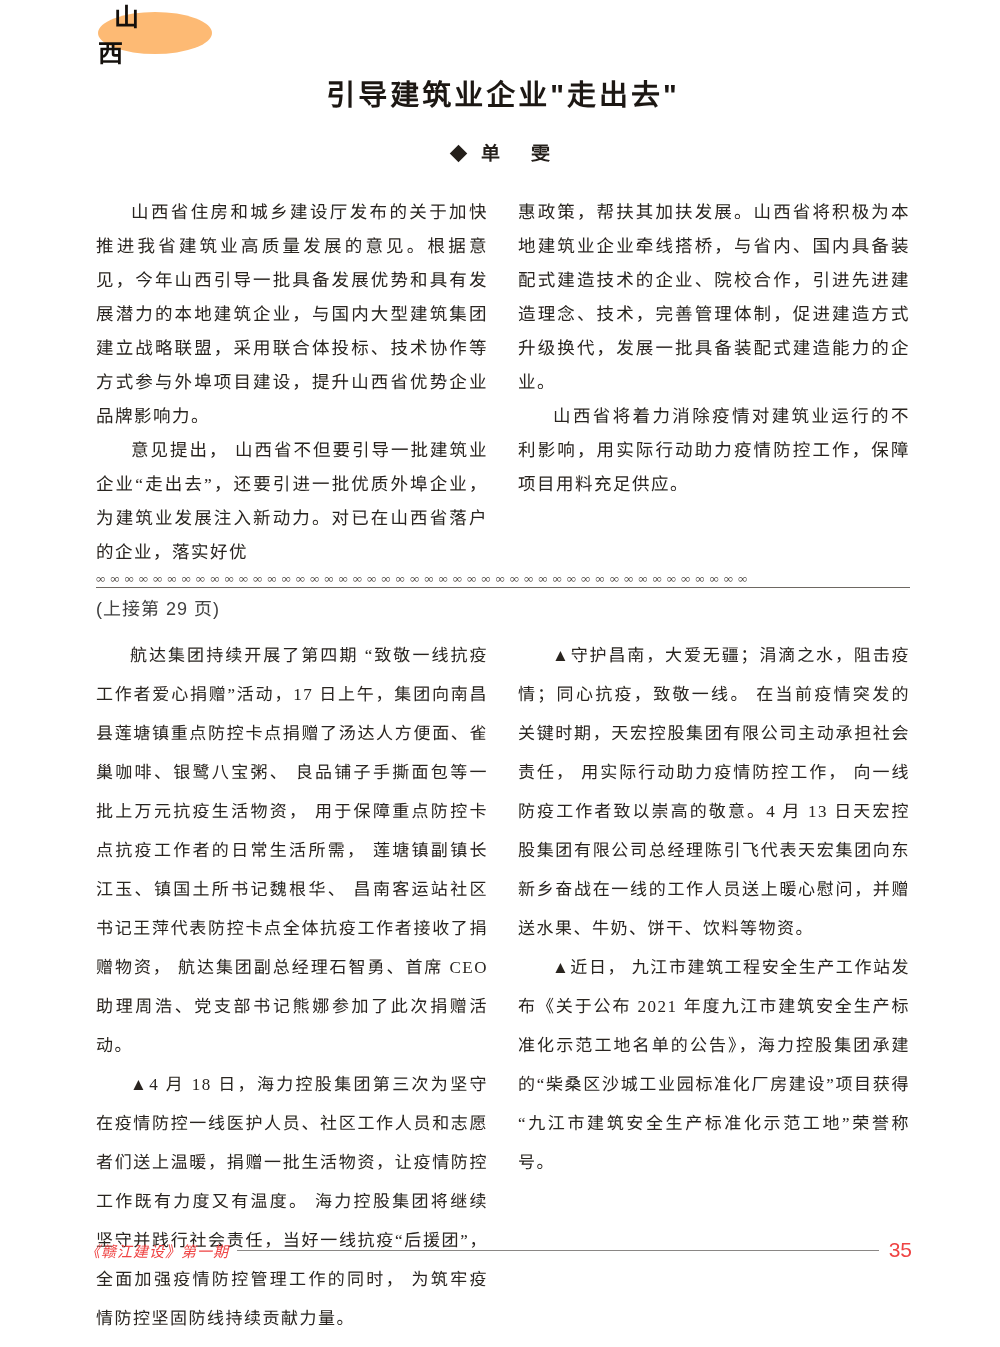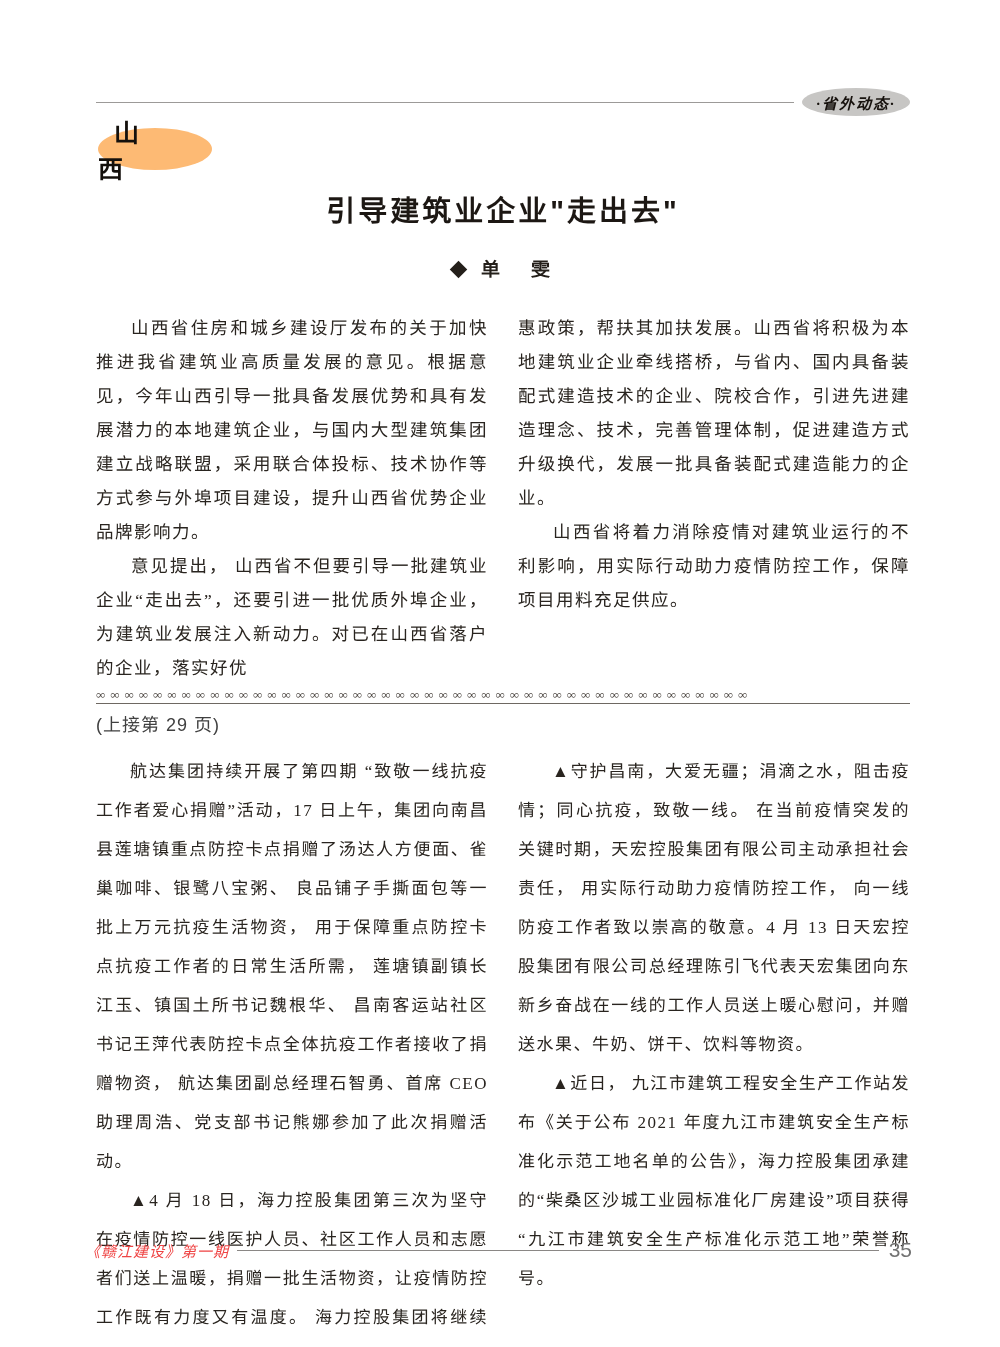--- a/index.html
+++ b/index.html
@@ -72,32 +72,28 @@
     position:absolute;left:85px;right:88px;top:1238px;
     display:flex;align-items:center;
   }
   .journal{
     font-style:italic;font-weight:normal;font-size:15px;
     color:#ef4444;letter-spacing:1px;white-space:nowrap;
   }
   .footrule{flex:1;height:1px;background:#8a8785;margin:0 10px 0 8px;}
   .page-num{
     font-family:"Liberation Sans", sans-serif;
-    font-size:21px;color:#737373;white-space:nowrap;
+    font-size:21px;color:#ef4444;white-space:nowrap;
   }
 </style>
 </head>
 <body>
 
 <div class="page">
 
-  <div class="toprow">
-    <div class="toprule"></div>
-    <div class="cat-badge">·省外动态·</div>
-  </div>
 
   <div class="region-badge">山　西</div>
 
   <h1 class="title">引导建筑业企业"走出去"</h1>
 
   <div class="author">
     <span class="diamond">◆</span><span class="name">单　雯</span>
   </div>
 
   <div class="cols cols1">

